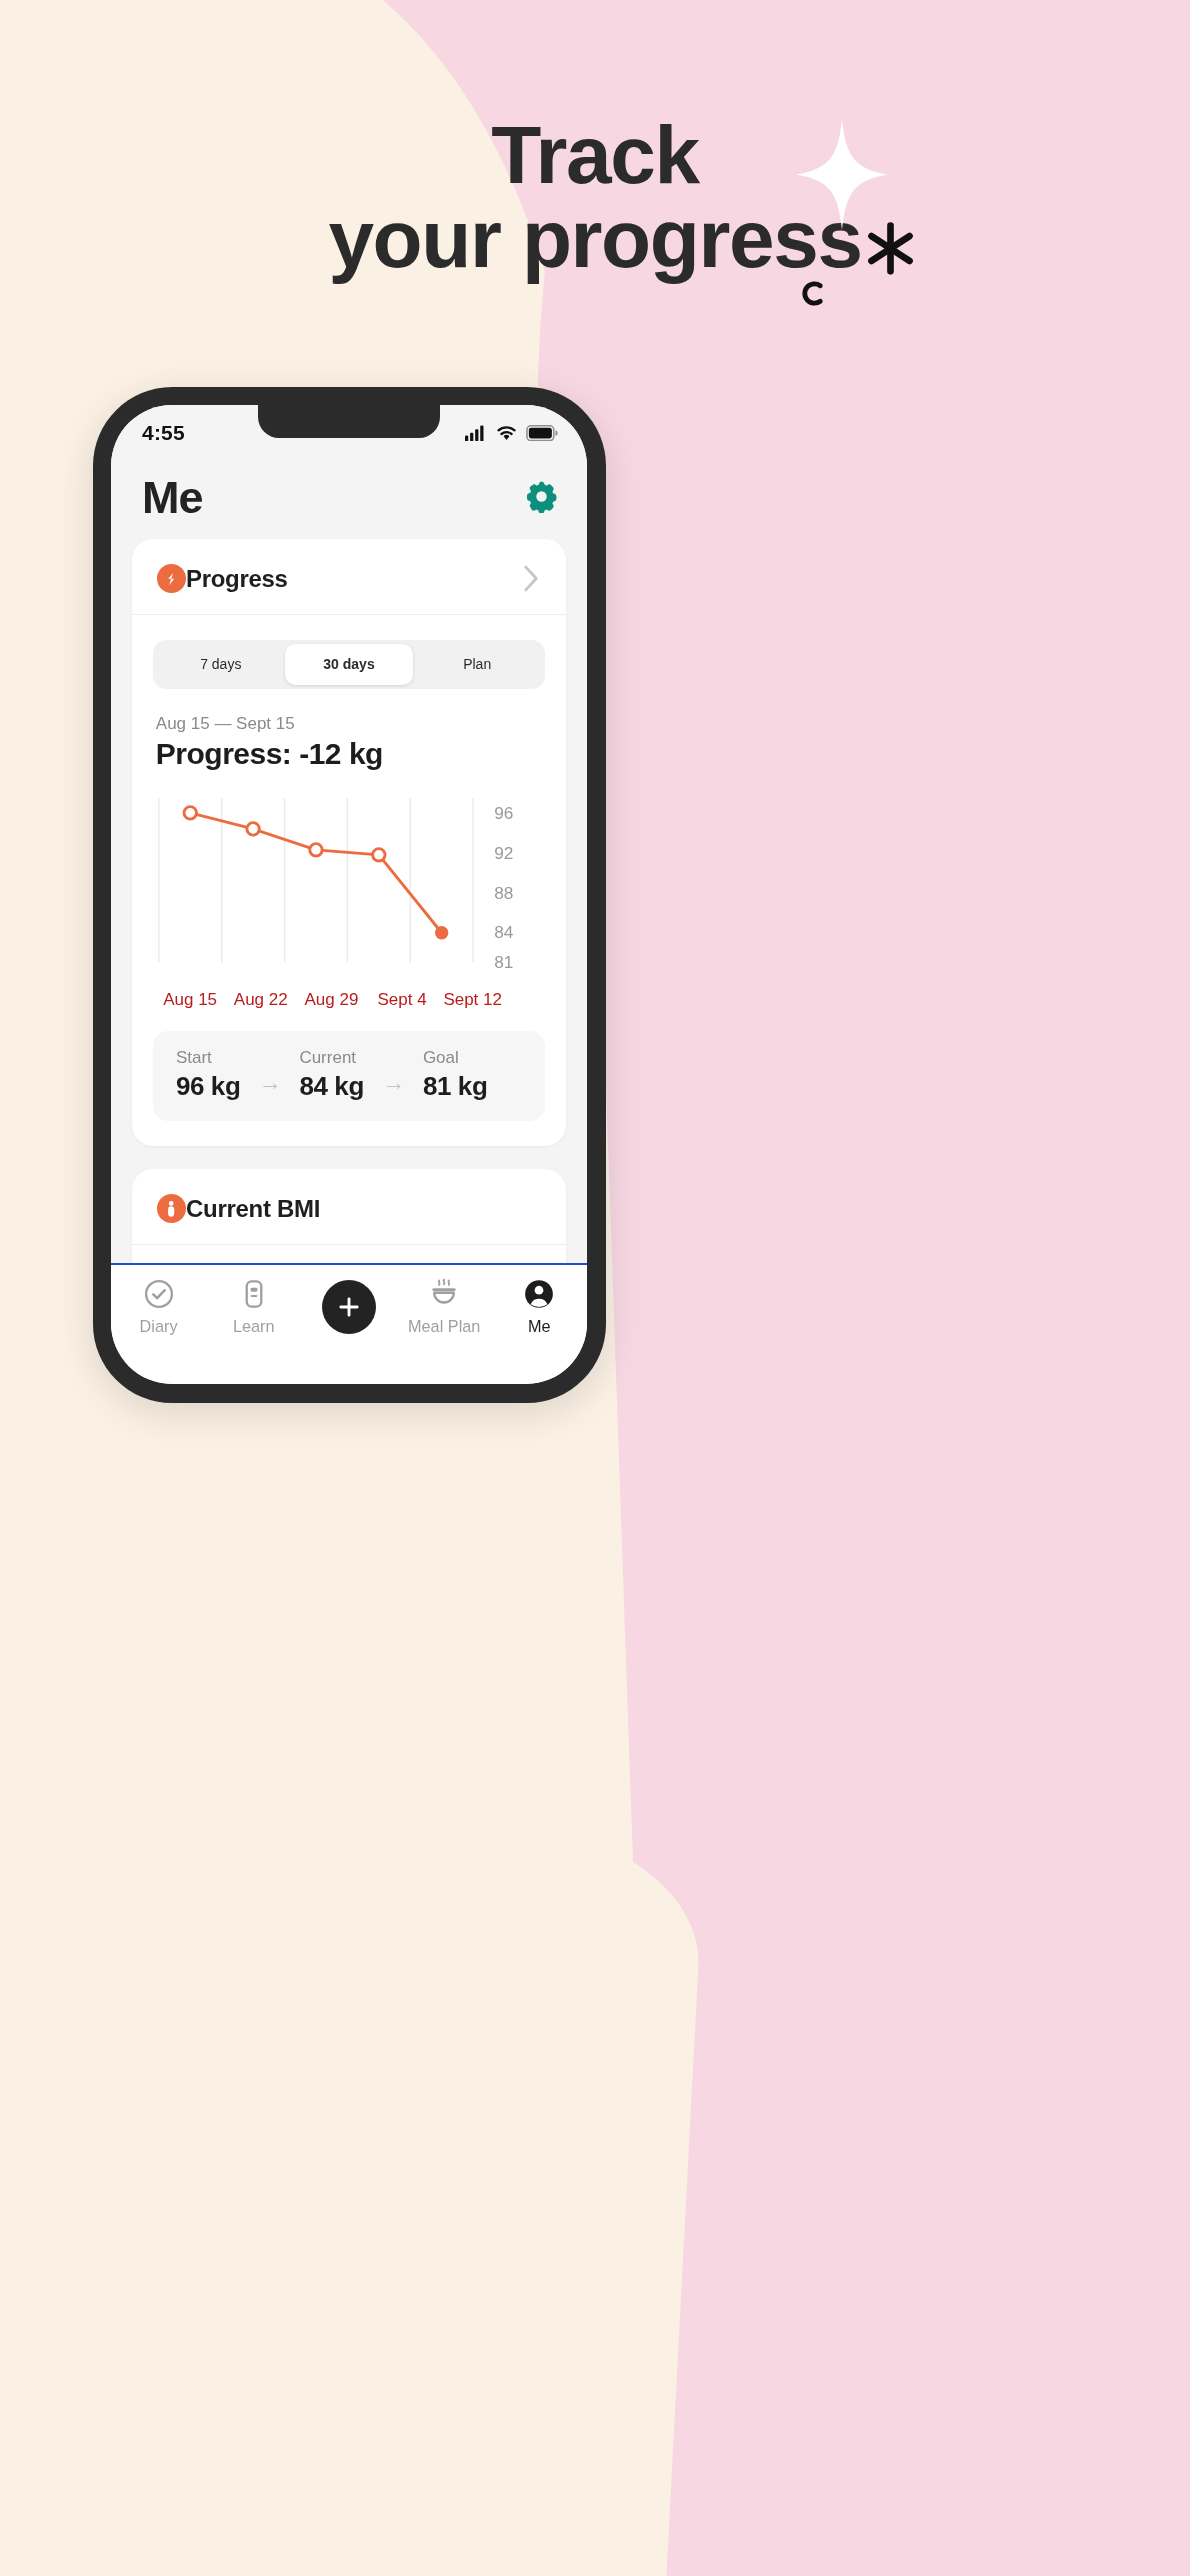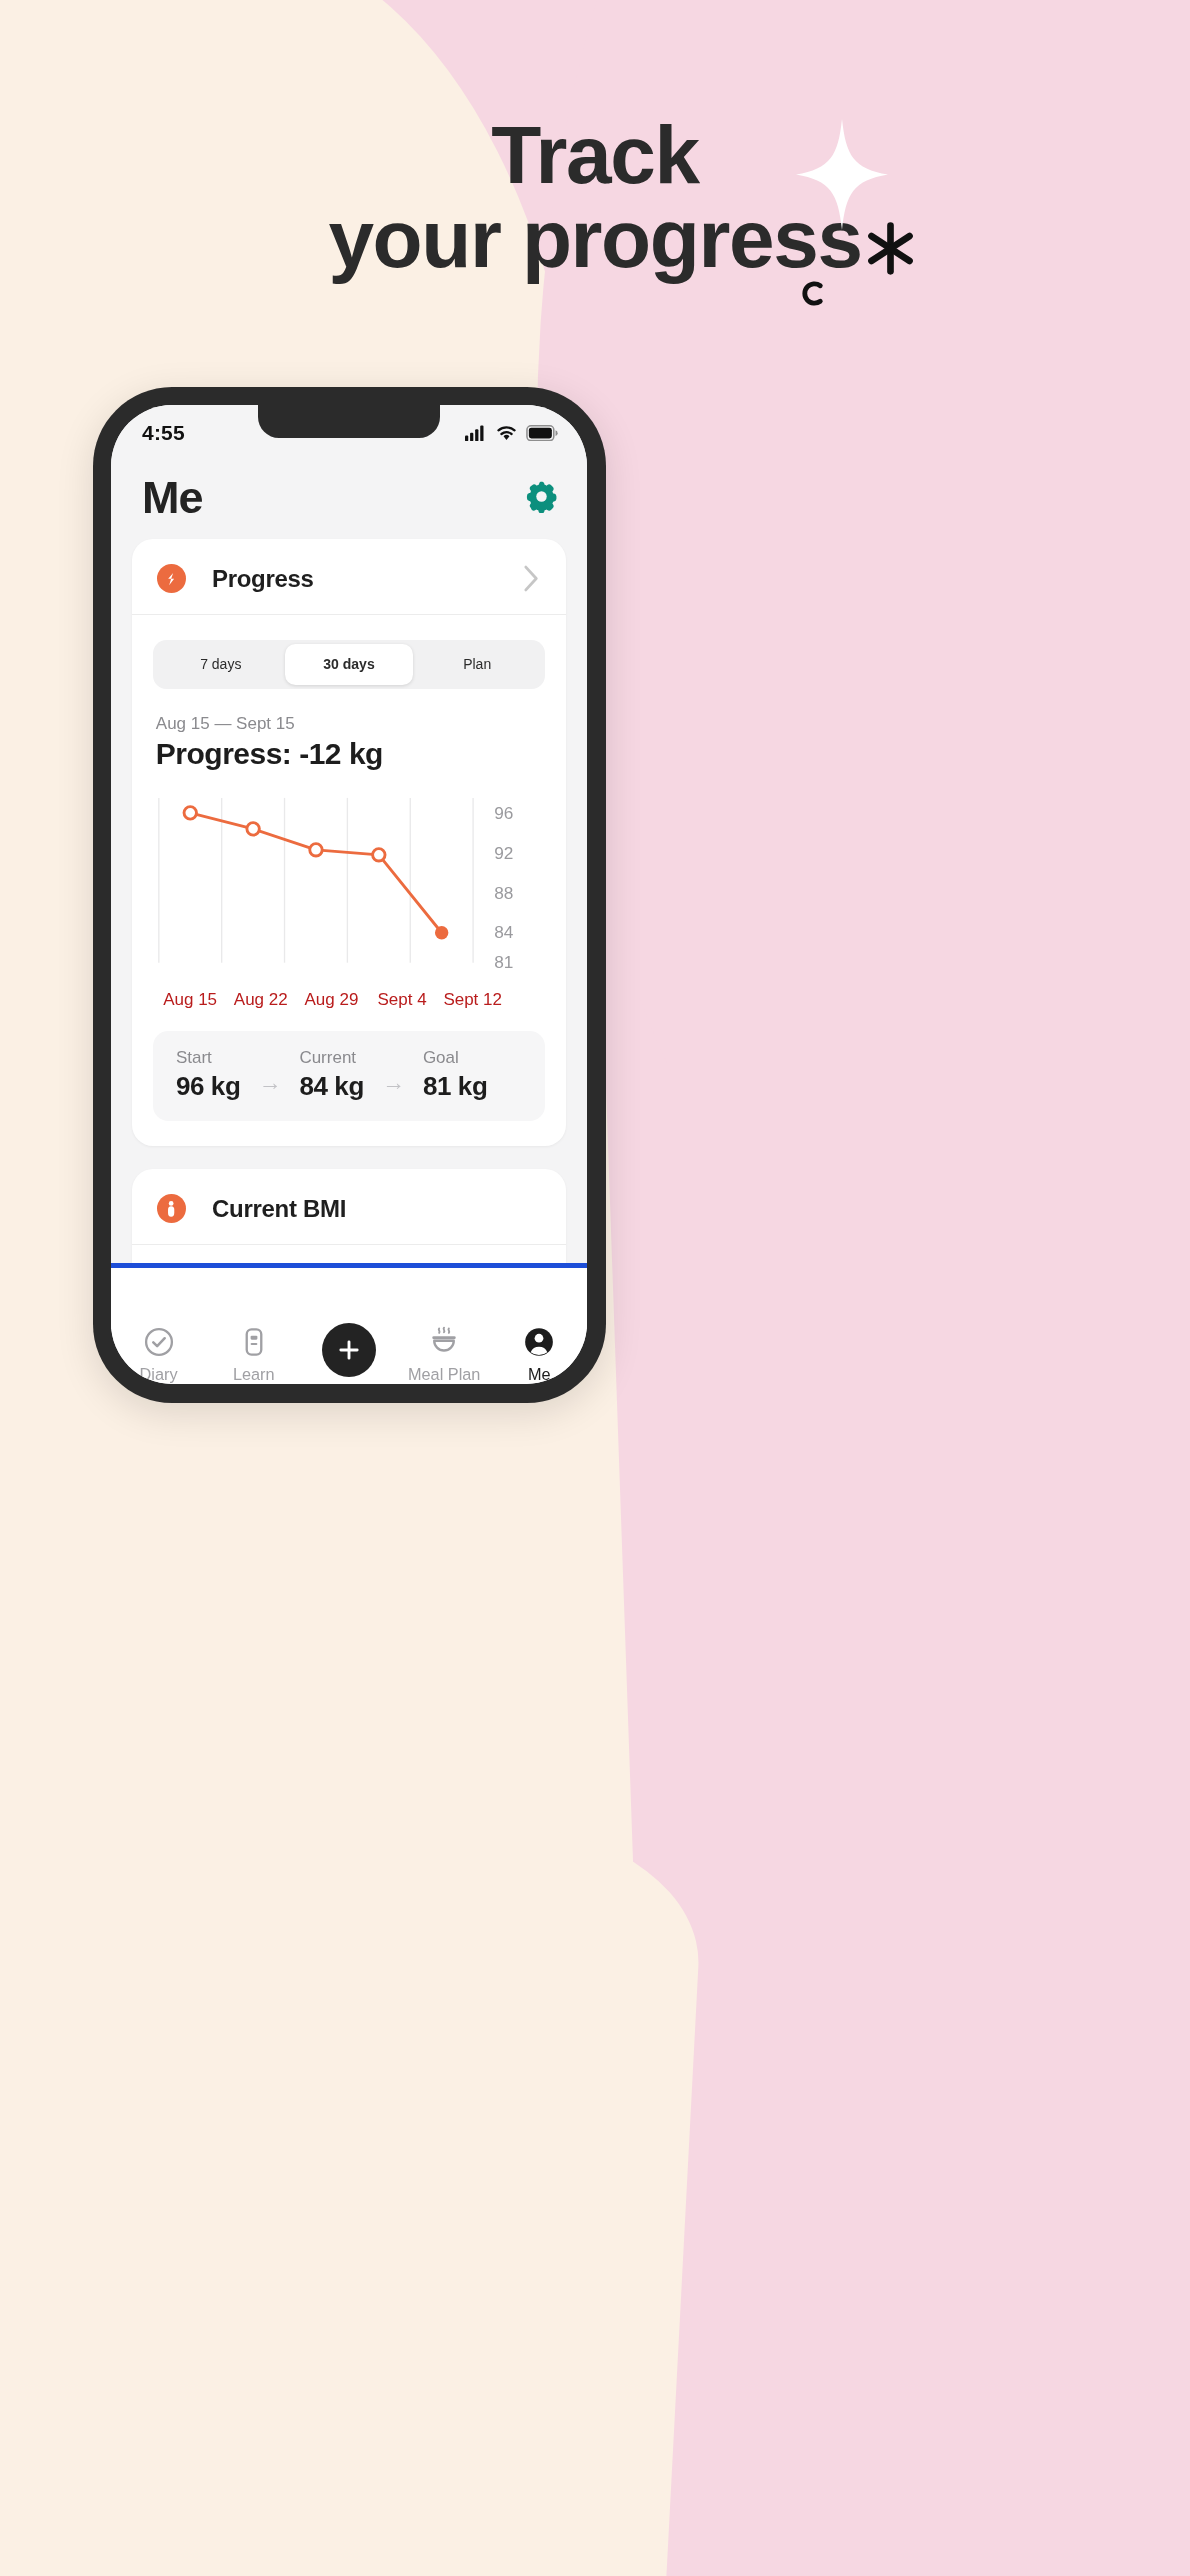--- a/index.html
+++ b/index.html
@@ -121,21 +121,21 @@
     padding: 0 0 25px 0;
     margin-bottom: 23px;
     box-shadow: 0 1px 2.9px rgba(0,0,0,.05);
   }
   .card-head {
     display: flex; align-items: center; justify-content: space-between;
     padding: 25px 25px 21px 25px;
     border-bottom: 1px solid #ececec;
     margin: 0 0 0 0;
   }
-  .card-head-left { display: flex; align-items: center; gap: 26px; }
+  .card-head-left { display: flex; align-items: center; gap: 0; }
   .badge-icon {
     width: 29px; height: 29px; border-radius: 50%;
     background: #ec6b3f; display: flex; align-items: center; justify-content: center;
     flex: 0 0 auto;
   }
   .card-title { font-size: 24px; font-weight: 700; color: #1f1f1f; letter-spacing: -0.3px; }
   .chevron { opacity: .38; }
 
   .card-body { padding: 21px 19px 0 19px; }
 
@@ -174,22 +174,22 @@
   }
   .stat-label { font-size: 17px; color: #8a8a8e; margin-bottom: 2.9px; }
   .stat-value { font-size: 26px; font-weight: 700; color: #1d1d1d; letter-spacing: -0.4px; }
   .stat-arrow { font-size: 23px; color: #c2c2c6; padding-bottom: 5.8px; }
 
   .bmi-value { font-size: 38px; font-weight: 700; color: #1d1d1d; padding: 25px 25px 0 25px; letter-spacing: -0.6px; }
 
   
   .tabbar {
     position: absolute; left: 0; bottom: 0; width: 476px; height: 121px;
-    background: #fff; border-top: 5px solid #1d4ed8;
-    display: flex; align-items: flex-end; justify-content: space-around;
+    background: #fff; border-top: 2px solid #1d4ed8;
+    display: flex; align-items: flex-start; justify-content: space-around;
     padding-top: 13.4px;
     z-index: 20;
   }
   .tab { display: flex; flex-direction: column; align-items: center; gap: 6.7px; width: 81px; }
   .tab-label { font-size: 16.3px; color: #a0a0a4; }
   .tab.active .tab-label { color: #1d1d1d; font-weight: 500; }
   .fab {
     width: 54px; height: 54px; border-radius: 50%;
     background: #232323; display: flex; align-items: center; justify-content: center;
     margin-top: 1.9px;

